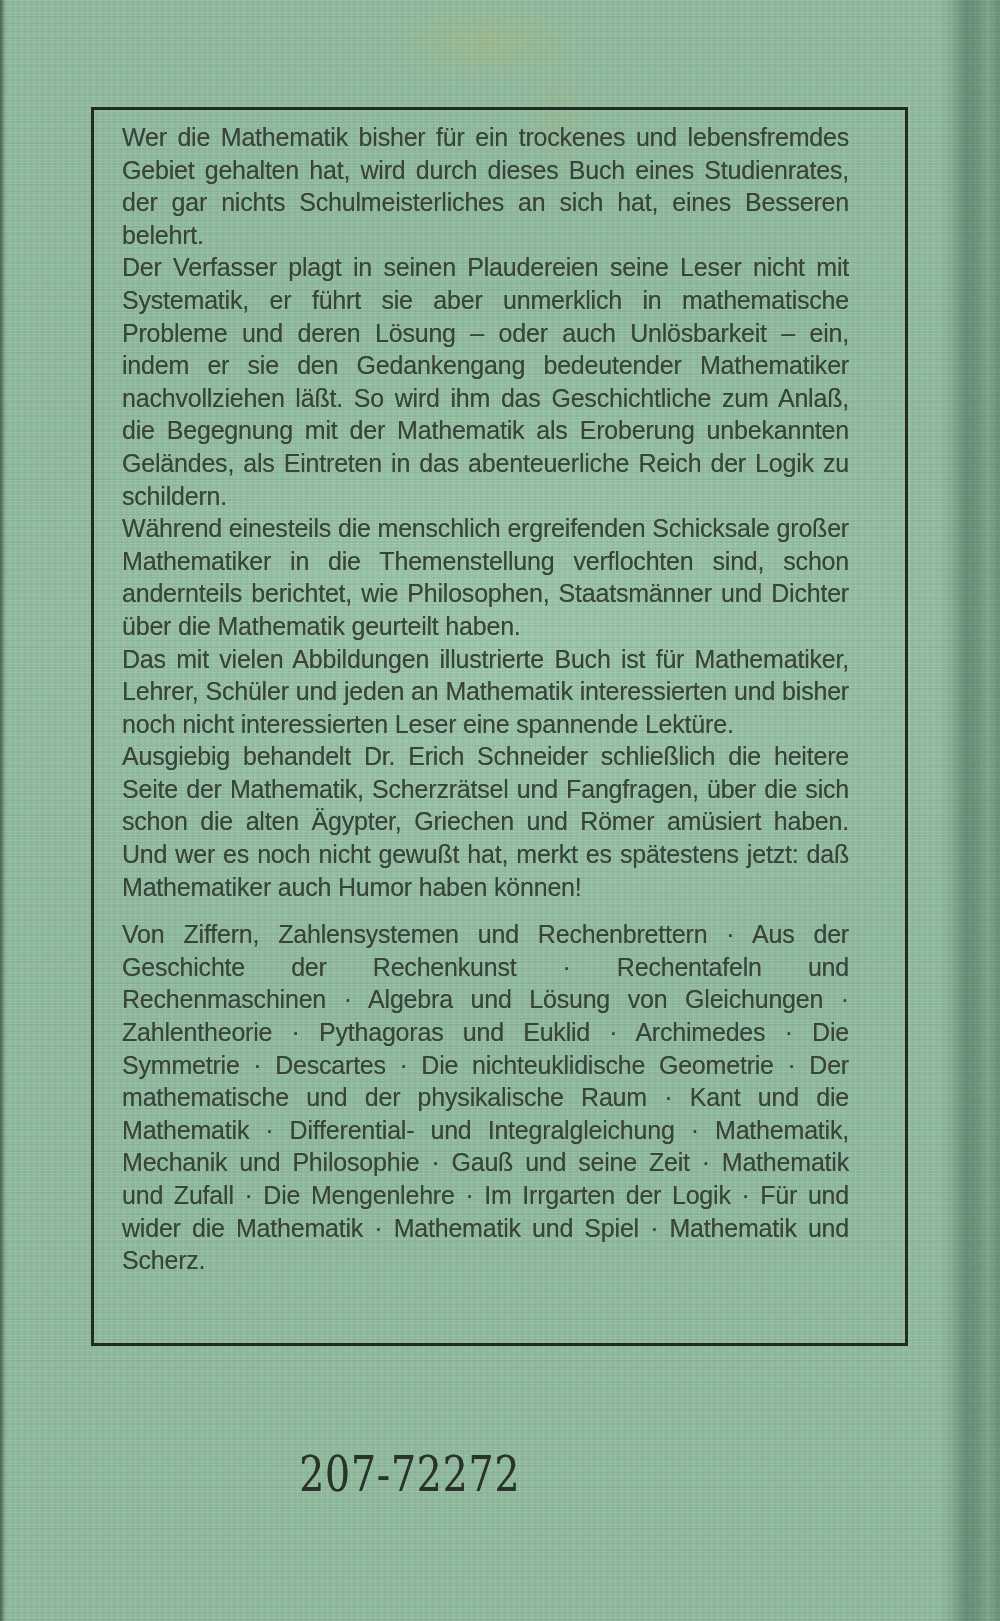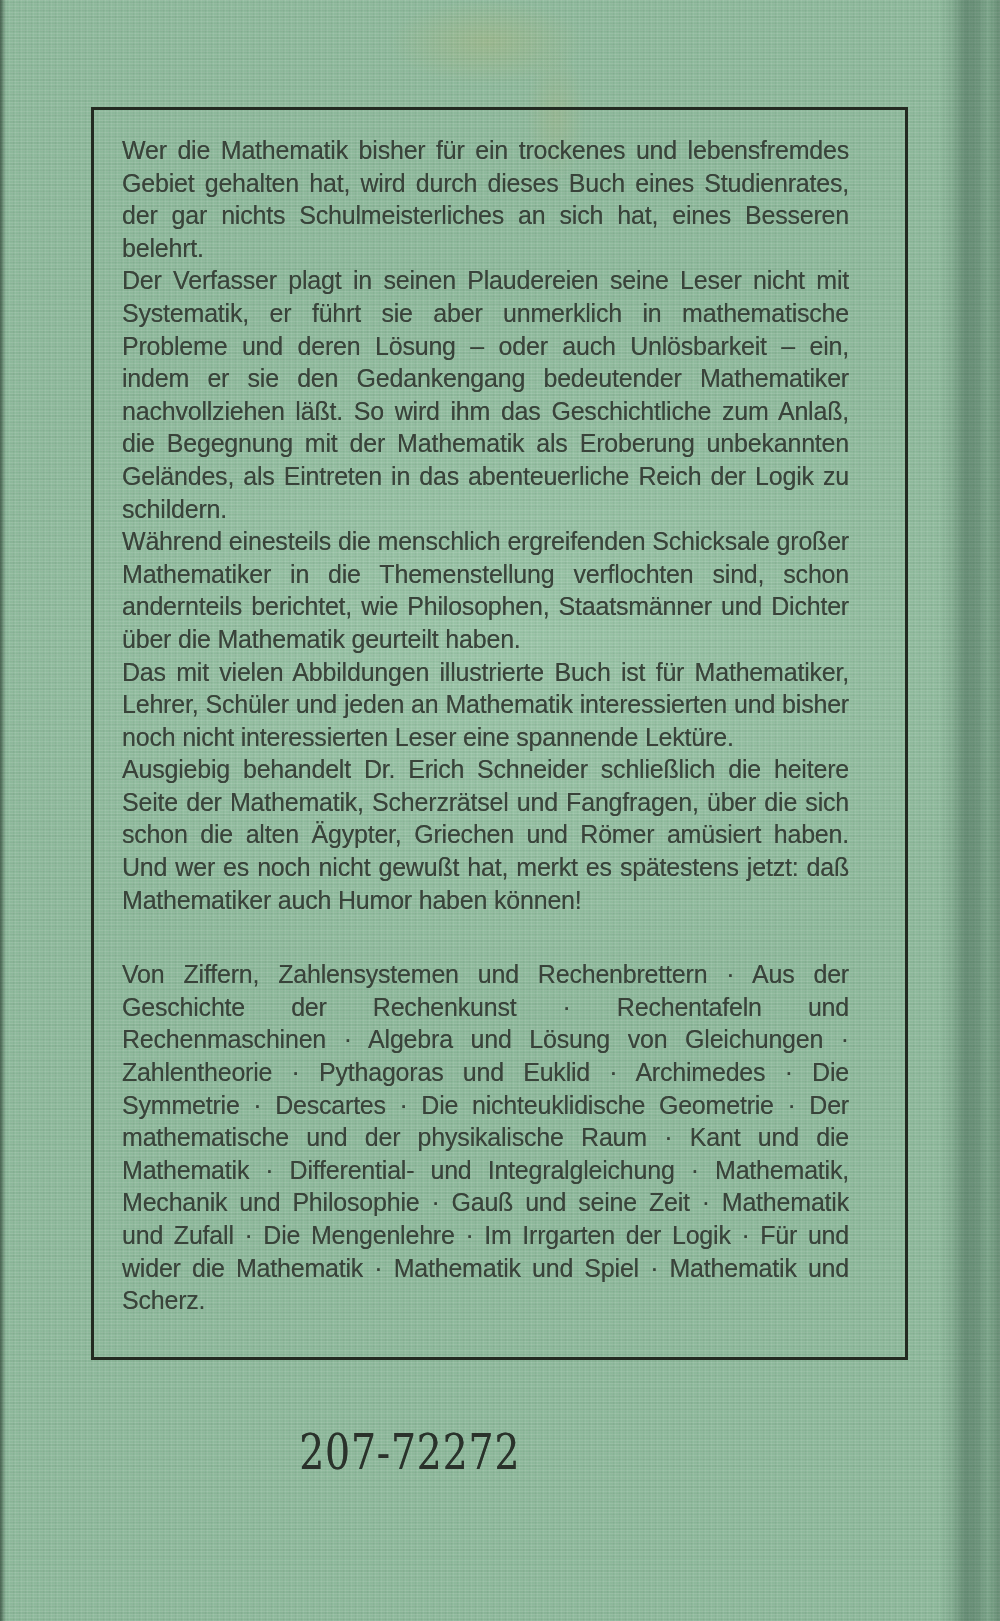--- a/index.html
+++ b/index.html
@@ -38,39 +38,39 @@
       rgba(30,62,46,0.16) 80%,
       rgba(20,45,32,0.30) 100%);
     pointer-events: none;
   }
   .blurb-frame {
     box-sizing: border-box;
     margin: 107px 0 0 91px;
     width: 817px;
     min-height: 1239px;
     border: 3px solid var(--frame-black, #232a21);
-    padding: 24px 56px 40px 28px;
+    padding: 11px 56px 40px 28px;
   }
   .blurb-paragraph, .topics-paragraph {
     margin: 0;
     font-size: 25px;
     line-height: 32.6px;
     letter-spacing: -0.2px;
     text-align: justify;
     hyphens: auto;
     -webkit-hyphens: auto;
     color: var(--ink, #39433a);
     text-shadow: 0 0 0.6px rgba(57,67,58,0.6);
   }
   .topics-paragraph {
-    margin-top: 42px;
+    margin-top: 15px;
   }
   .catalog-number-row {
     width: 820px;
-    margin-top: 64px;
+    margin-top: 100px;
     text-align: center;
   }
   .catalog-number {
     display: inline-block;
     transform: scaleX(0.82);
     transform-origin: center;
     font-family: "DejaVu Serif", serif;
     font-size: 48px;
     letter-spacing: 1px;
     color: #2a322b;

